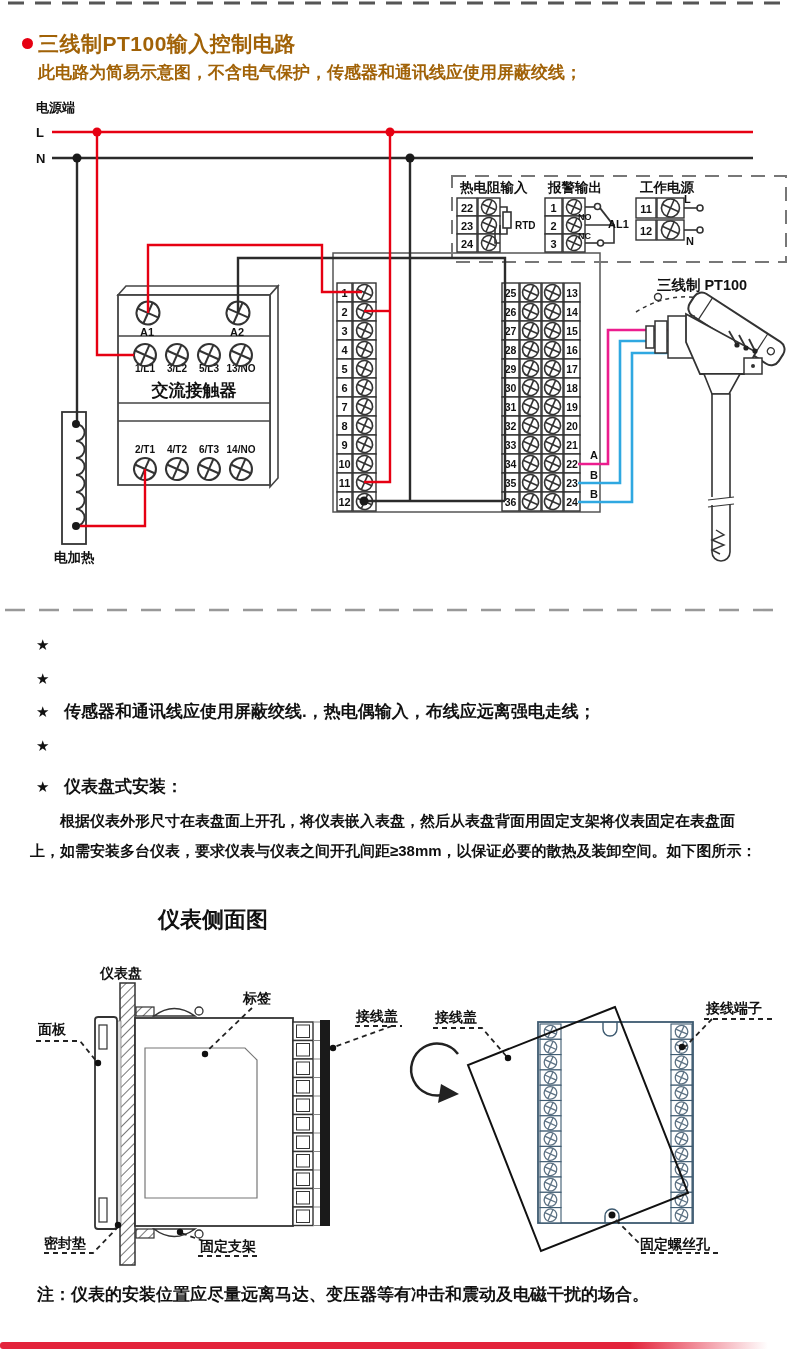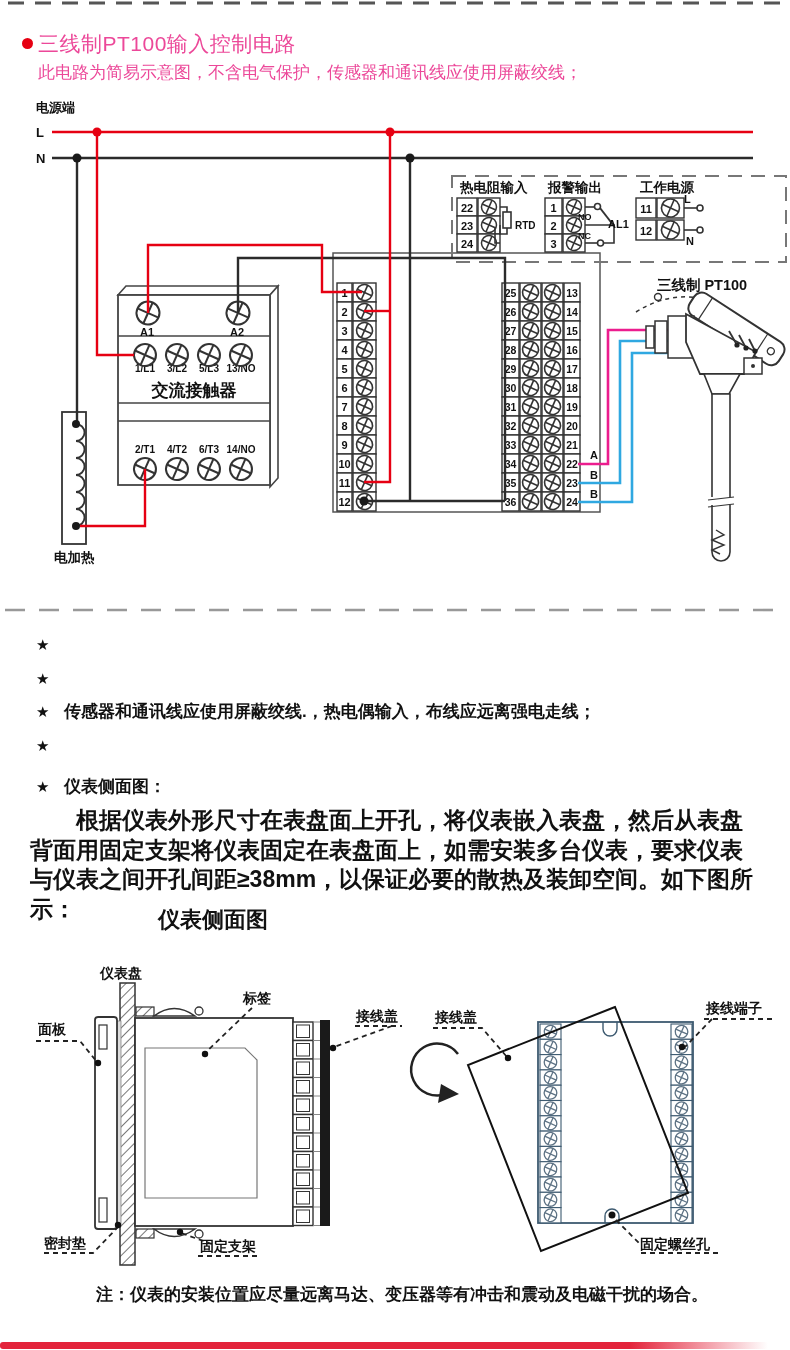--- a/index.html
+++ b/index.html
@@ -1,26 +1,26 @@
 <!DOCTYPE html>
 <html><head>
 <meta charset="utf-8">
 <style>
   html,body{margin:0;padding:0;background:#fff;}
   .page{position:relative;width:790px;height:1350px;background:#fff;overflow:hidden;
         font-family:"Liberation Sans","DejaVu Sans",sans-serif;color:#111;}
   .abs{position:absolute;}
-  .txt{font-weight:normal;color:#ec4899;}
+  .txt{font-weight:bold;color:#a16207;}
   .title{font-size:21px;letter-spacing:0.5px;}
   .subtitle{font-size:17px;}
   .bullet-row{display:flex;align-items:flex-start;font-size:17px;font-weight:bold;line-height:21px;}
   .star{width:28px;flex:0 0 28px;font-size:15px;}
-  .para{font-size:23px;font-weight:bold;line-height:29.5px;text-indent:2em;}
+  .para{font-size:15px;font-weight:bold;line-height:29.5px;text-indent:2em;}
   .sideview-heading{font-family:"Liberation Serif","DejaVu Serif",serif;font-size:22px;font-weight:bold;}
-  .note{font-size:17px;font-weight:bold;text-align:center;}
+  .note{font-size:17px;font-weight:bold;}
   .red-bullet{width:11px;height:11px;border-radius:50%;background:#e60012;}
   .bottom-bar{height:7px;border-radius:3px;
     background:linear-gradient(90deg,#e3243b 0%,#e3243b 82%,rgba(227,36,59,0) 100%);}
   svg text{font-family:"Liberation Sans","DejaVu Sans",sans-serif;font-weight:bold;fill:#111;}
 </style>
 </head>
 <body>
 
 <div class="page">
 
@@ -862,21 +862,21 @@
   </div>
   <div class="abs bullet-row" style="left:36px;top:701px;width:730px;">
     <span class="star">★</span>
     <span>传感器和通讯线应使用屏蔽绞线.，热电偶输入，布线应远离强电走线；</span>
   </div>
   <div class="abs bullet-row" style="left:36px;top:735px;width:730px;">
     <span class="star">★</span>
   </div>
   <div class="abs bullet-row" style="left:36px;top:776px;width:730px;">
     <span class="star">★</span>
-    <span>仪表侧面图：</span>
+    <span>仪表盘式安装：</span>
   </div>
 
   <div class="abs para" style="left:30px;top:806px;width:733px;">根据仪表外形尺寸在表盘面上开孔，将仪表嵌入表盘，然后从表盘背面用固定支架将仪表固定在表盘面上，如需安装多台仪表，要求仪表与仪表之间开孔间距≥38mm，以保证必要的散热及装卸空间。如下图所示：</div>
 
   <div class="abs sideview-heading" style="left:158px;top:905px;">仪表侧面图</div>
 
   <div class="abs note" style="left:37px;top:1283px;width:730px;">注：仪表的安装位置应尽量远离马达、变压器等有冲击和震动及电磁干扰的场合。</div>
 
   <div class="abs bottom-bar" style="left:0;top:1342px;width:768px;"></div>
 </div>

